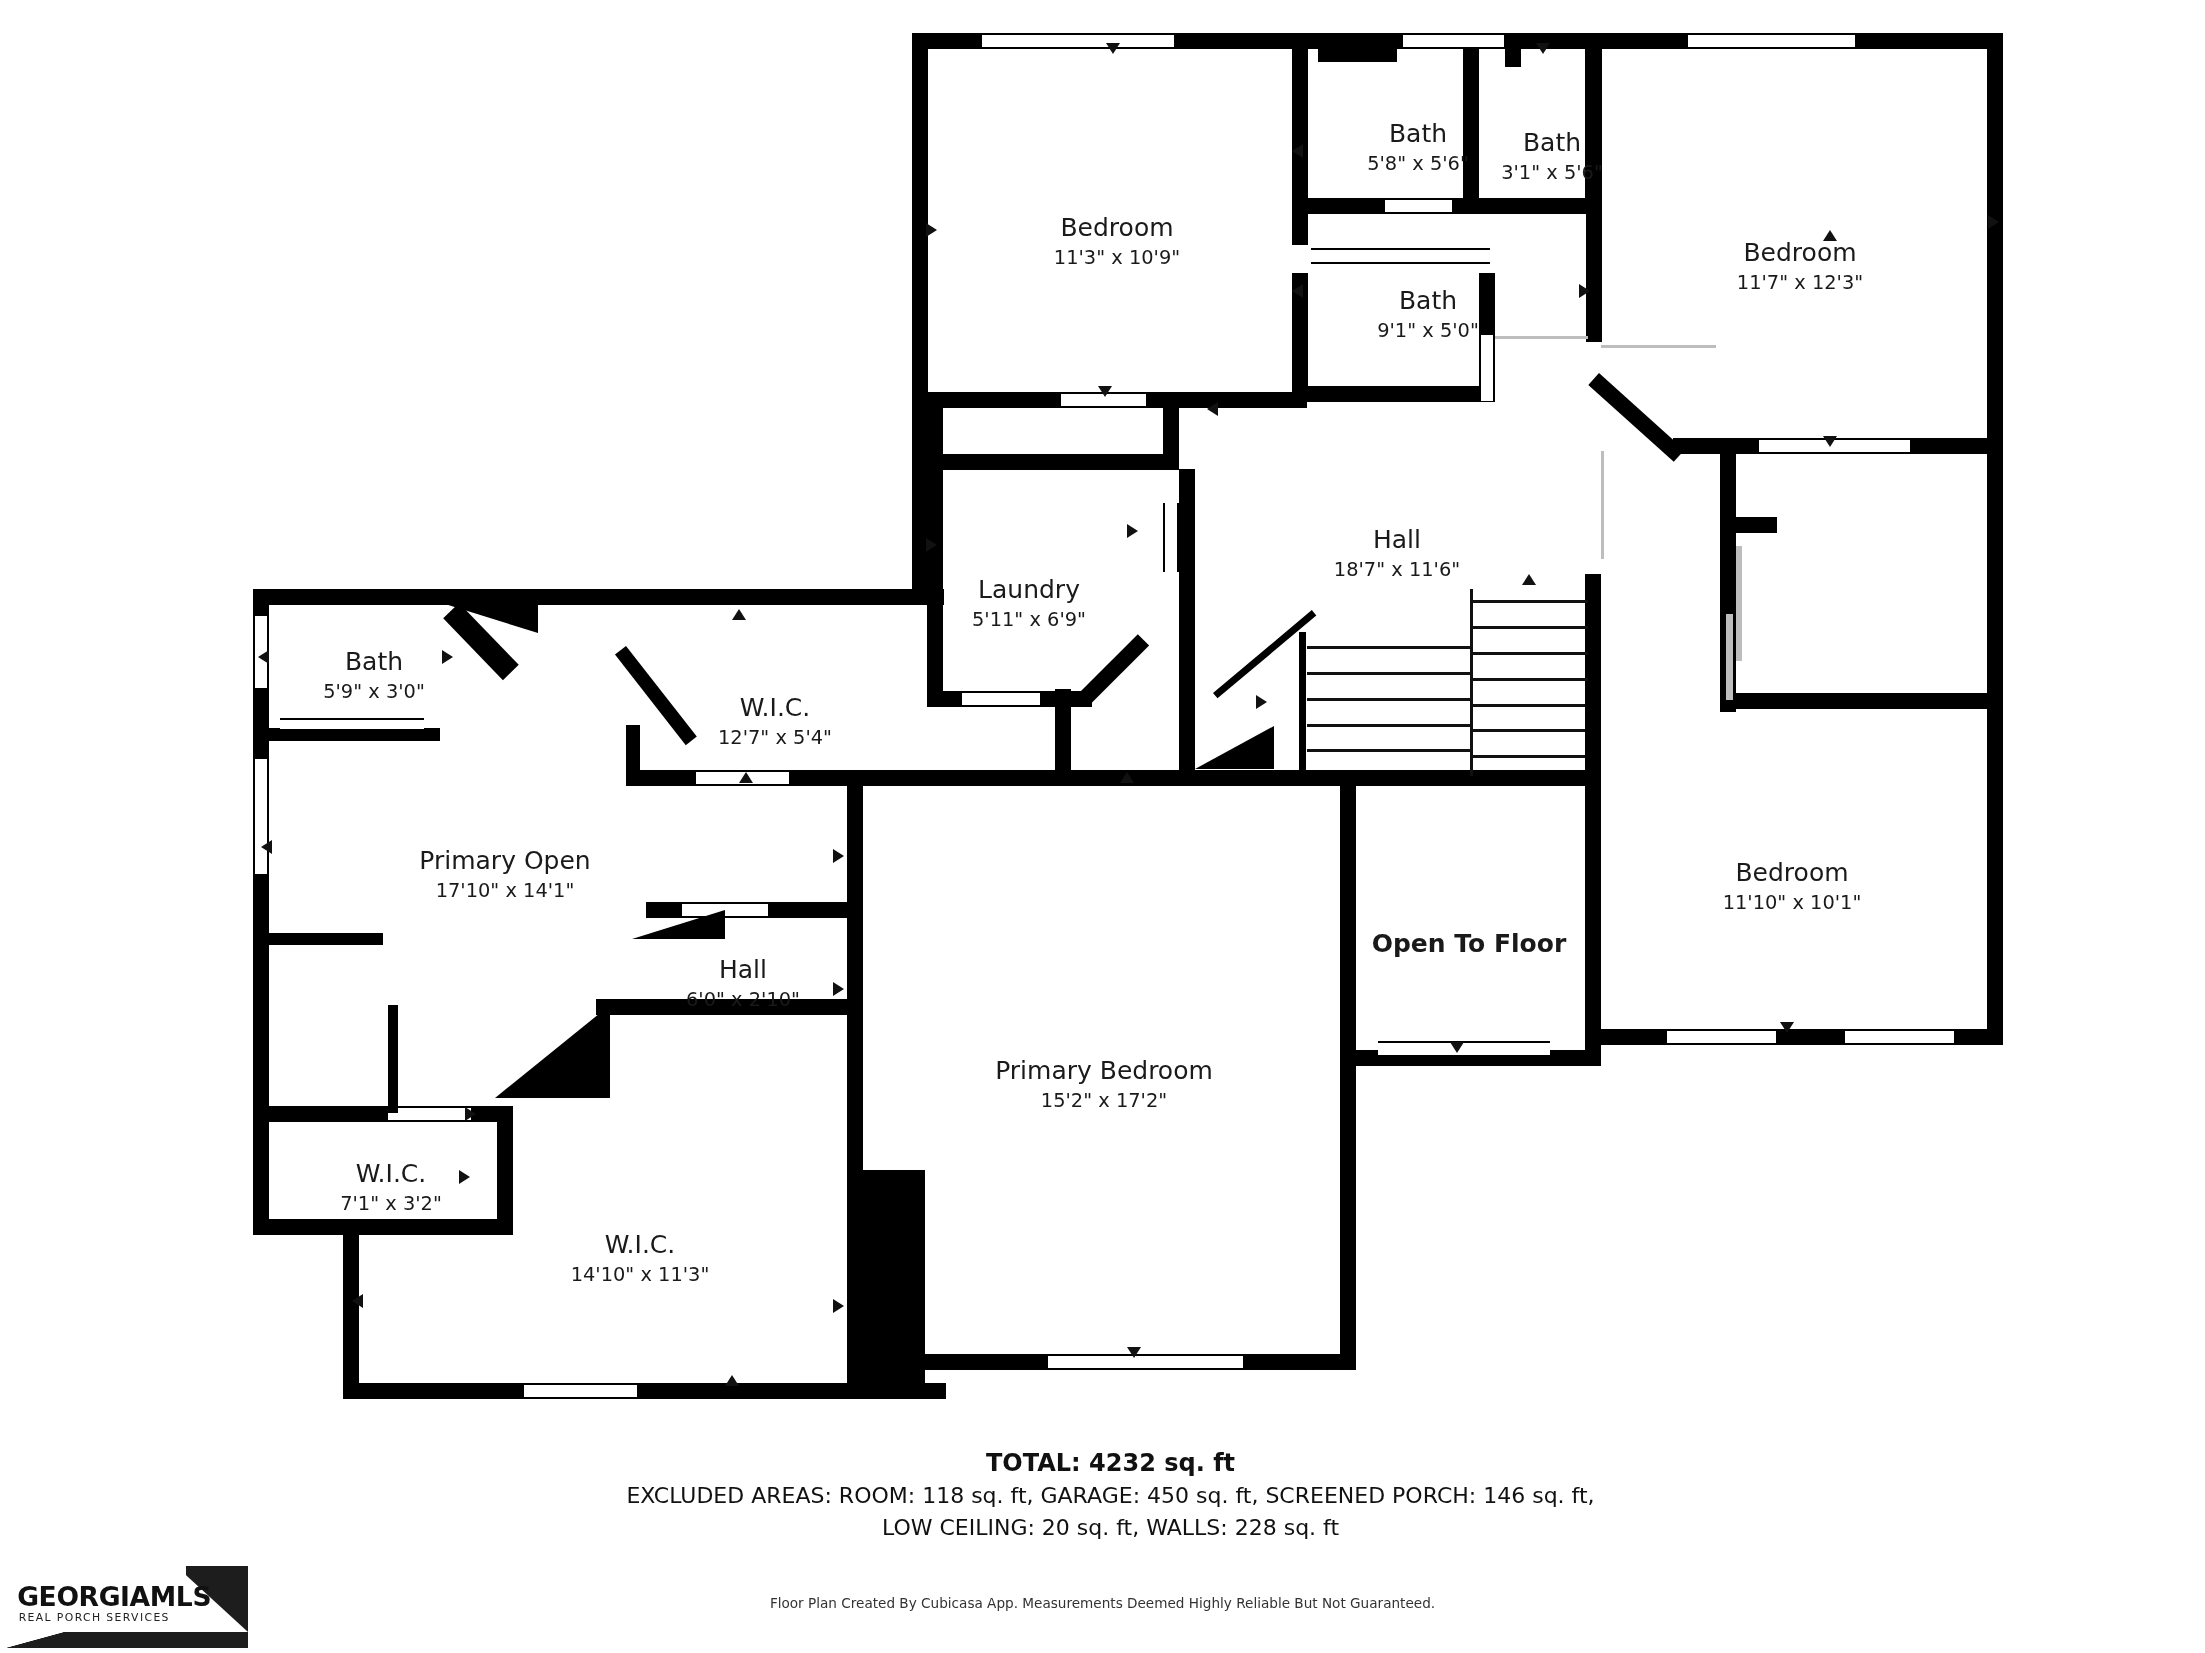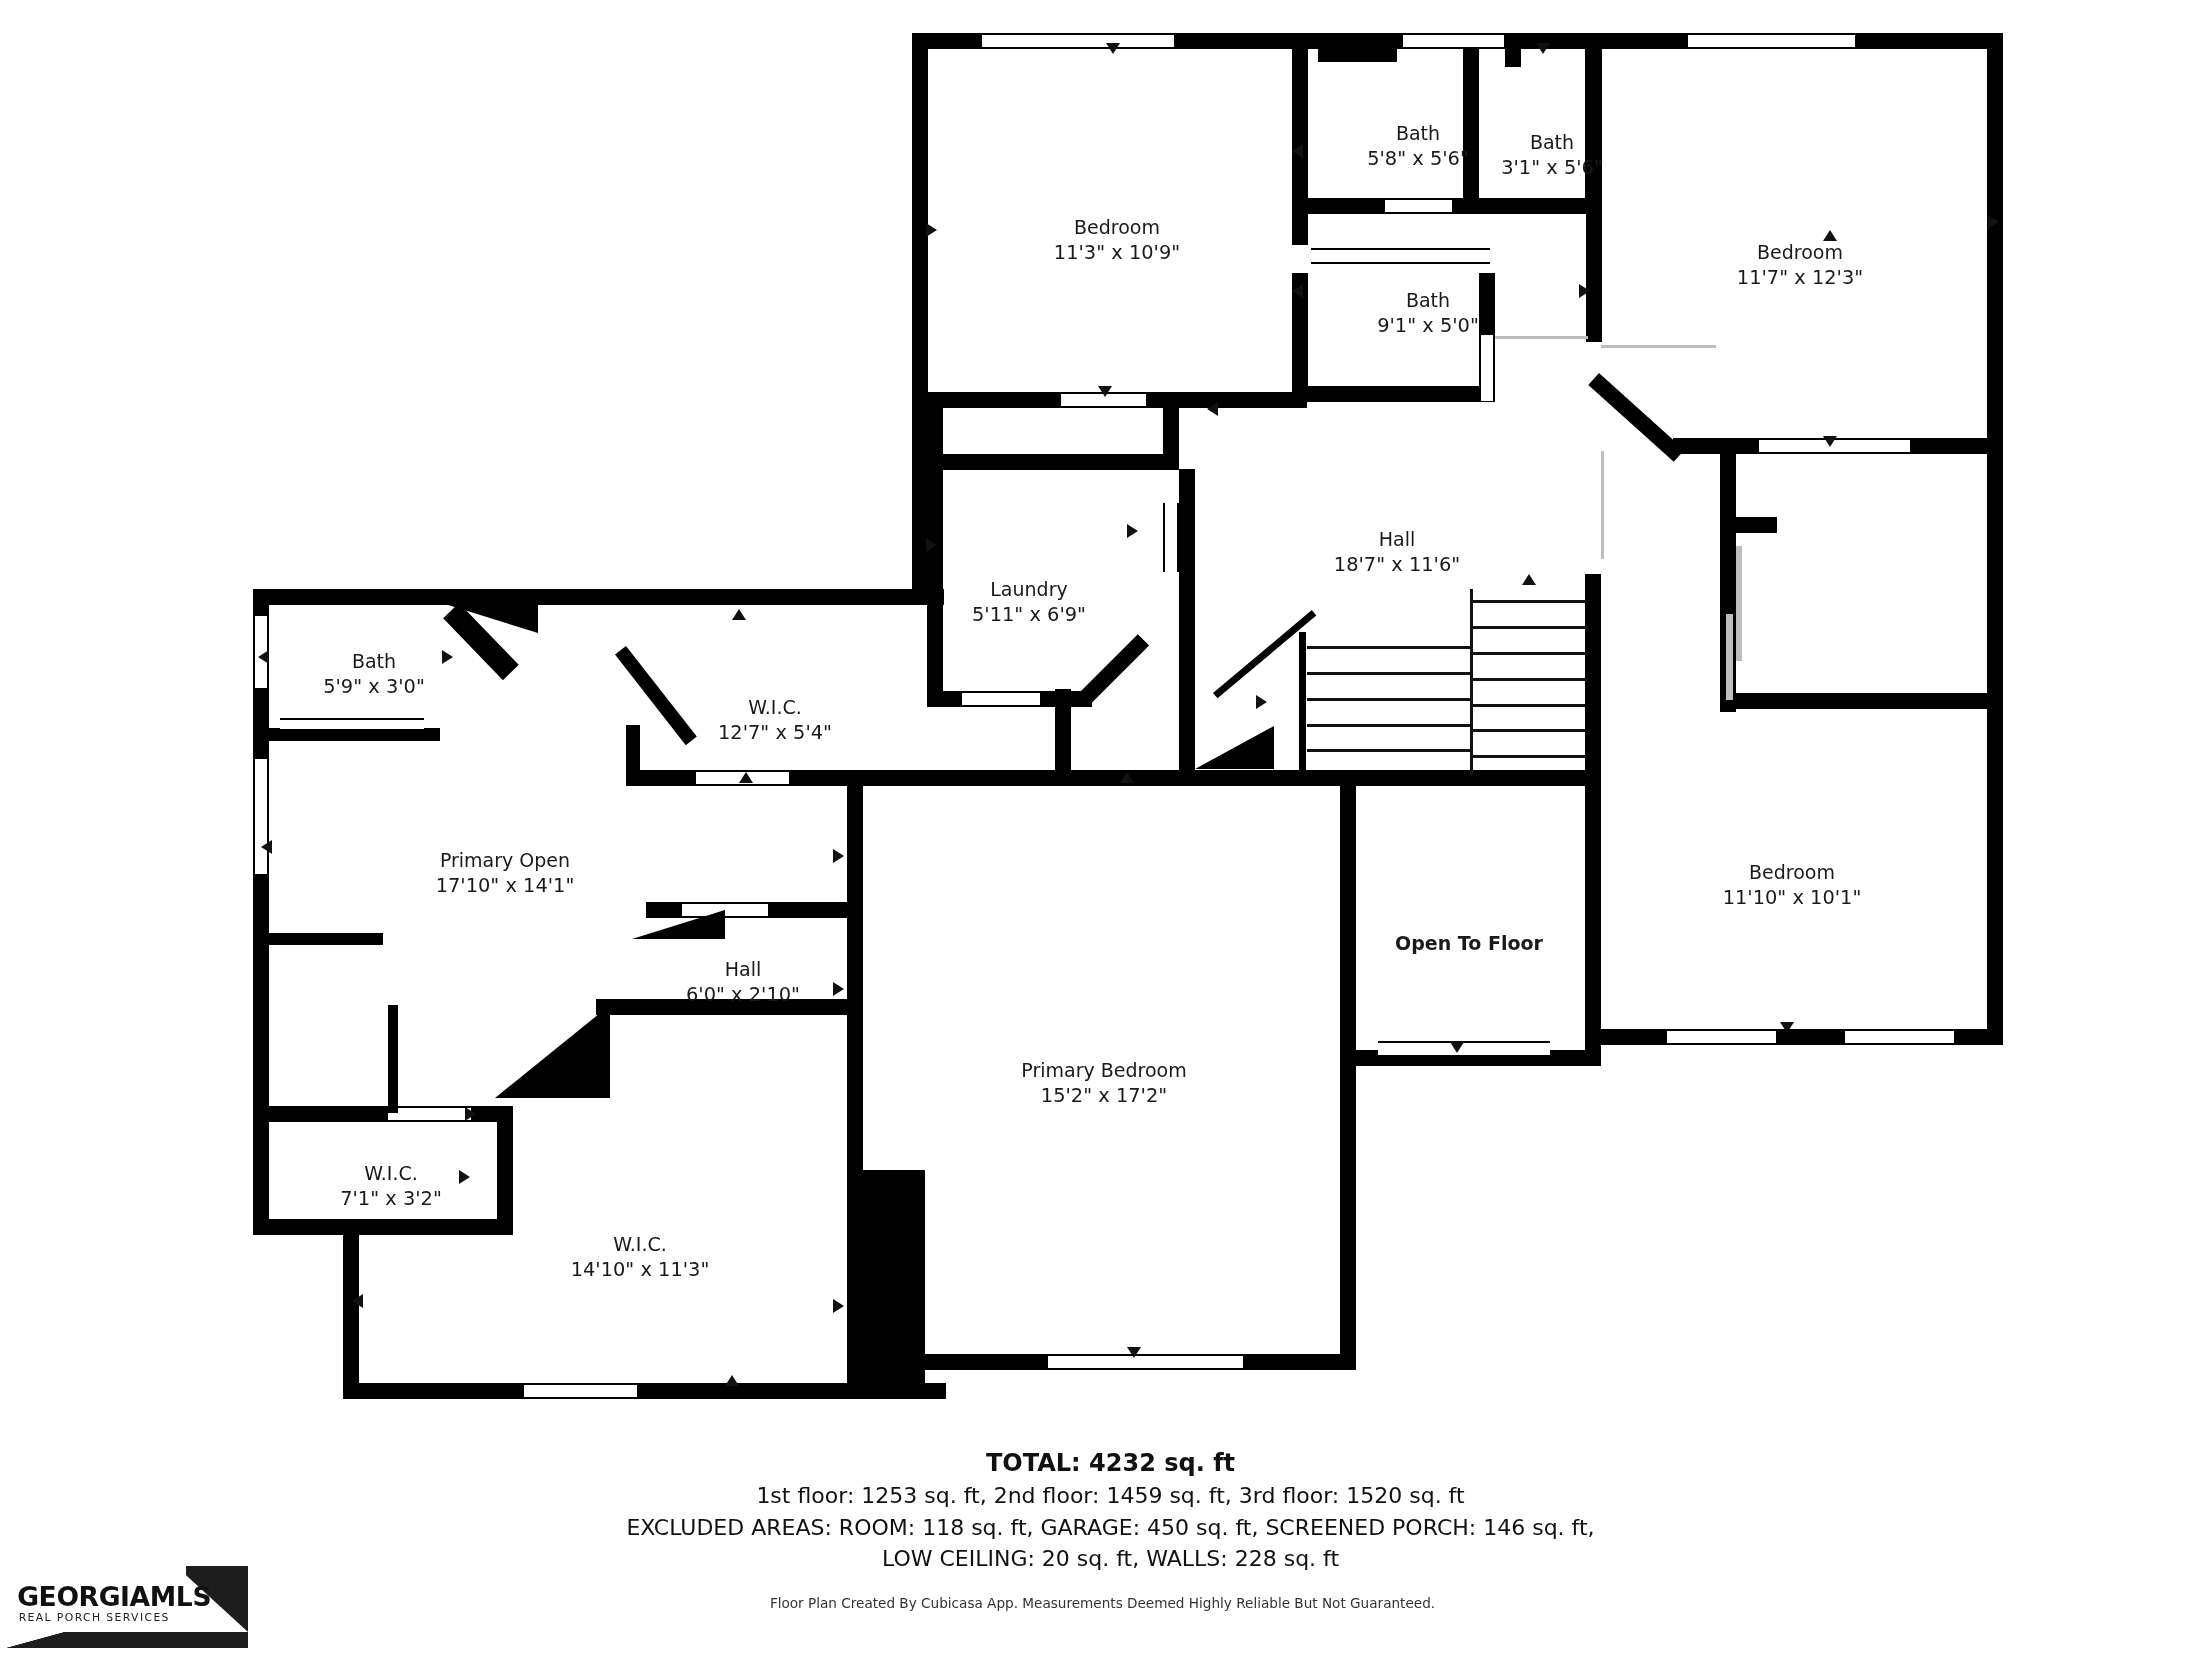--- a/index.html
+++ b/index.html
@@ -29,21 +29,21 @@
   .room-label {
     position: absolute;
     text-align: center;
     line-height: 1.34;
     color: #1a1a1a;
     white-space: nowrap;
     transform: translate(-50%, -50%);
   }
   .room-label .name {
     display: block;
-    font-size: 19px;
+    font-size: 25px;
   }
   .room-label .dims {
     display: block;
     font-size: 19.4px;
   }
   .room-label.bold .name {
     font-weight: bold;
   }
   .opening {
     position: absolute;
@@ -393,21 +393,20 @@
   </div>
   <div class="room-label" style="left:640px; top:1258px;">
     <span class="name">W.I.C.</span>
     <span class="dims">14'10" x 11'3"</span>
   </div>
 
 </div>
 
 <div class="summary" style="top:1446px;">
   <div class="total">TOTAL: 4232 sq. ft</div>
-  <div>1st floor: 1253 sq. ft, 2nd floor: 1459 sq. ft, 3rd floor: 1520 sq. ft</div>
   <div>EXCLUDED AREAS: ROOM: 118 sq. ft, GARAGE: 450 sq. ft, SCREENED PORCH: 146 sq. ft,</div>
   <div>LOW CEILING: 20 sq. ft, WALLS: 228 sq. ft</div>
 </div>
 
 <div class="disclaimer" style="top:1595px;">Floor Plan Created By Cubicasa App. Measurements Deemed Highly Reliable But Not Guaranteed.</div>
 
 <div class="logo-frame">
   <div class="logo-shape"></div>
   <div class="logo" style="left:0; bottom:16px;">
     <div class="tri"></div>

